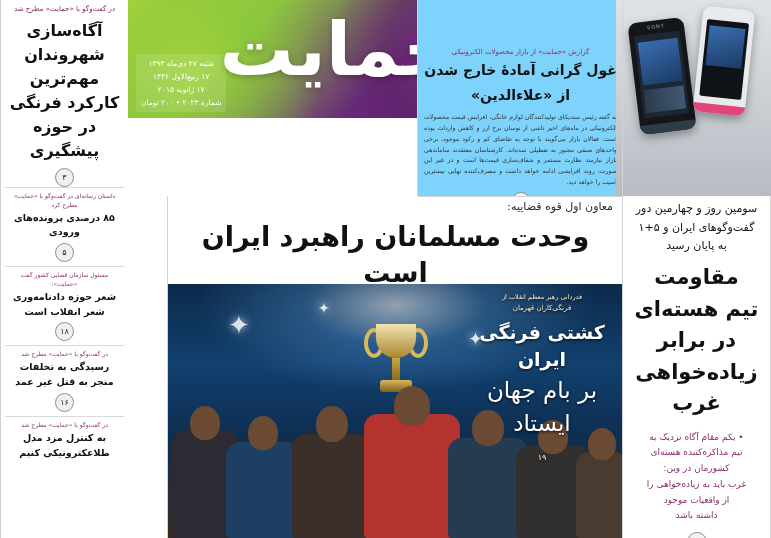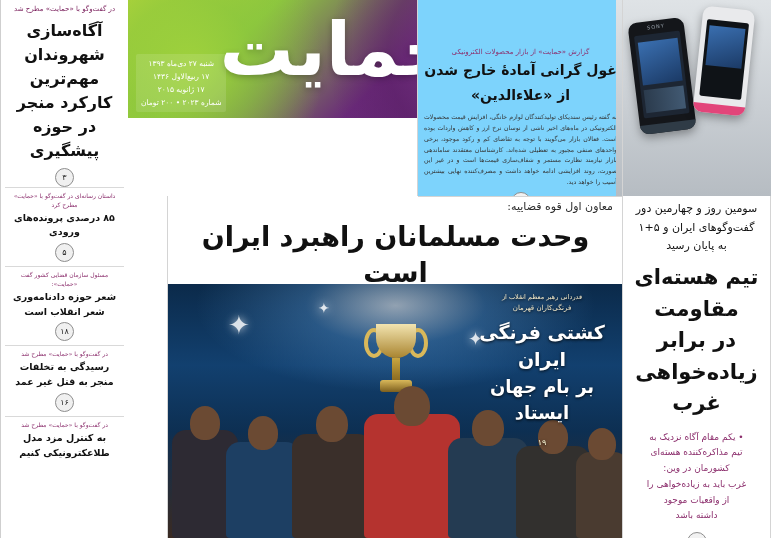--- a/index.html
+++ b/index.html
@@ -138,21 +138,21 @@
   .crowd{position:absolute;left:0;right:0;bottom:0;height:150px;}
   .head{position:absolute;border-radius:50% 50% 45% 45%;background:#6b4a33;}
   .body{position:absolute;border-radius:14px 14px 4px 4px;}
   .ph-overlay{
     position:absolute;right:6px;top:8px;width:150px;text-align:center;color:#fff;
     text-shadow:0 1px 3px rgba(0,0,0,.8);
   }
   .po-kicker{font-size:6.5px;line-height:1.7;color:#f3e9c9;}
   .po-kicker2{font-size:7px;line-height:1.7;color:#f3e9c9;margin-bottom:4px;}
   .po-h1{font-size:19px;font-weight:bold;line-height:1.45;}
-  .po-h2{font-size:18px;font-weight:bold;line-height:1.45;}
+  .po-h2{font-size:23px;font-weight:normal;line-height:1.45;}
   .po-page{font-size:8px;color:#ffd;margin-top:12px;}
 
   
   .rightcol{
     position:absolute;left:623px;top:196px;width:148px;height:342px;
     background:#fff;border-right:1px solid #d4d4d4;box-sizing:border-box;padding:4px 6px;
   }
   .rc-kicker{font-size:11px;color:#111;text-align:center;line-height:1.7;}
   .rc-head{font-size:21px;font-weight:bold;color:#111;text-align:center;line-height:1.5;margin-top:6px;}
   .rc-bullets{margin-top:10px;}
@@ -170,21 +170,21 @@
 <body>
 
 <div class="page">
 
   <div class="sidebar">
 
     <div class="sb-top rtl">در گفت‌وگو با «حمایت» مطرح شد</div>
 
     <div class="sb-main rtl">
       <span class="ln">آگاه‌سازی شهروندان</span>
-      <span class="ln">مهم‌ترین کارکرد منجر</span>
+      <span class="ln">مهم‌ترین کارکرد فرنگی</span>
       <span class="ln">در حوزه پیشگیری</span>
     </div>
     <div class="pagebadge">۳</div>
 
     <div class="sb-item">
       <div class="sb-kicker rtl">داستان رسانه‌ای در گفت‌وگو با «حمایت» مطرح کرد</div>
       <div class="sb-head sm rtl">۵۸ درصدی پرونده‌های ورودی</div>
       <div class="pagebadge">۵</div>
     </div>
 
@@ -301,22 +301,22 @@
     </div>
   </div>
 
   <div class="rightcol">
     <div class="rc-kicker rtl">
       <div>سومین روز و چهارمین دور</div>
       <div>گفت‌وگوهای ایران و ۵+۱</div>
       <div>به پایان رسید</div>
     </div>
     <div class="rc-head rtl">
+      <div>مقاومت</div>
       <div>تیم هسته‌ای</div>
-      <div>مقاومت</div>
       <div>در برابر</div>
       <div>زیاده‌خواهی</div>
       <div>غرب</div>
     </div>
     <div class="rc-bullets rtl">
       <div class="rc-b">• یکم مقام آگاه نزدیک به</div>
       <div class="rc-b">تیم مذاکره‌کننده هسته‌ای</div>
       <div class="rc-b">کشورمان در وین:</div>
       <div class="rc-b">غرب باید به زیاده‌خواهی را</div>
       <div class="rc-b">از واقعیات موجود</div>

